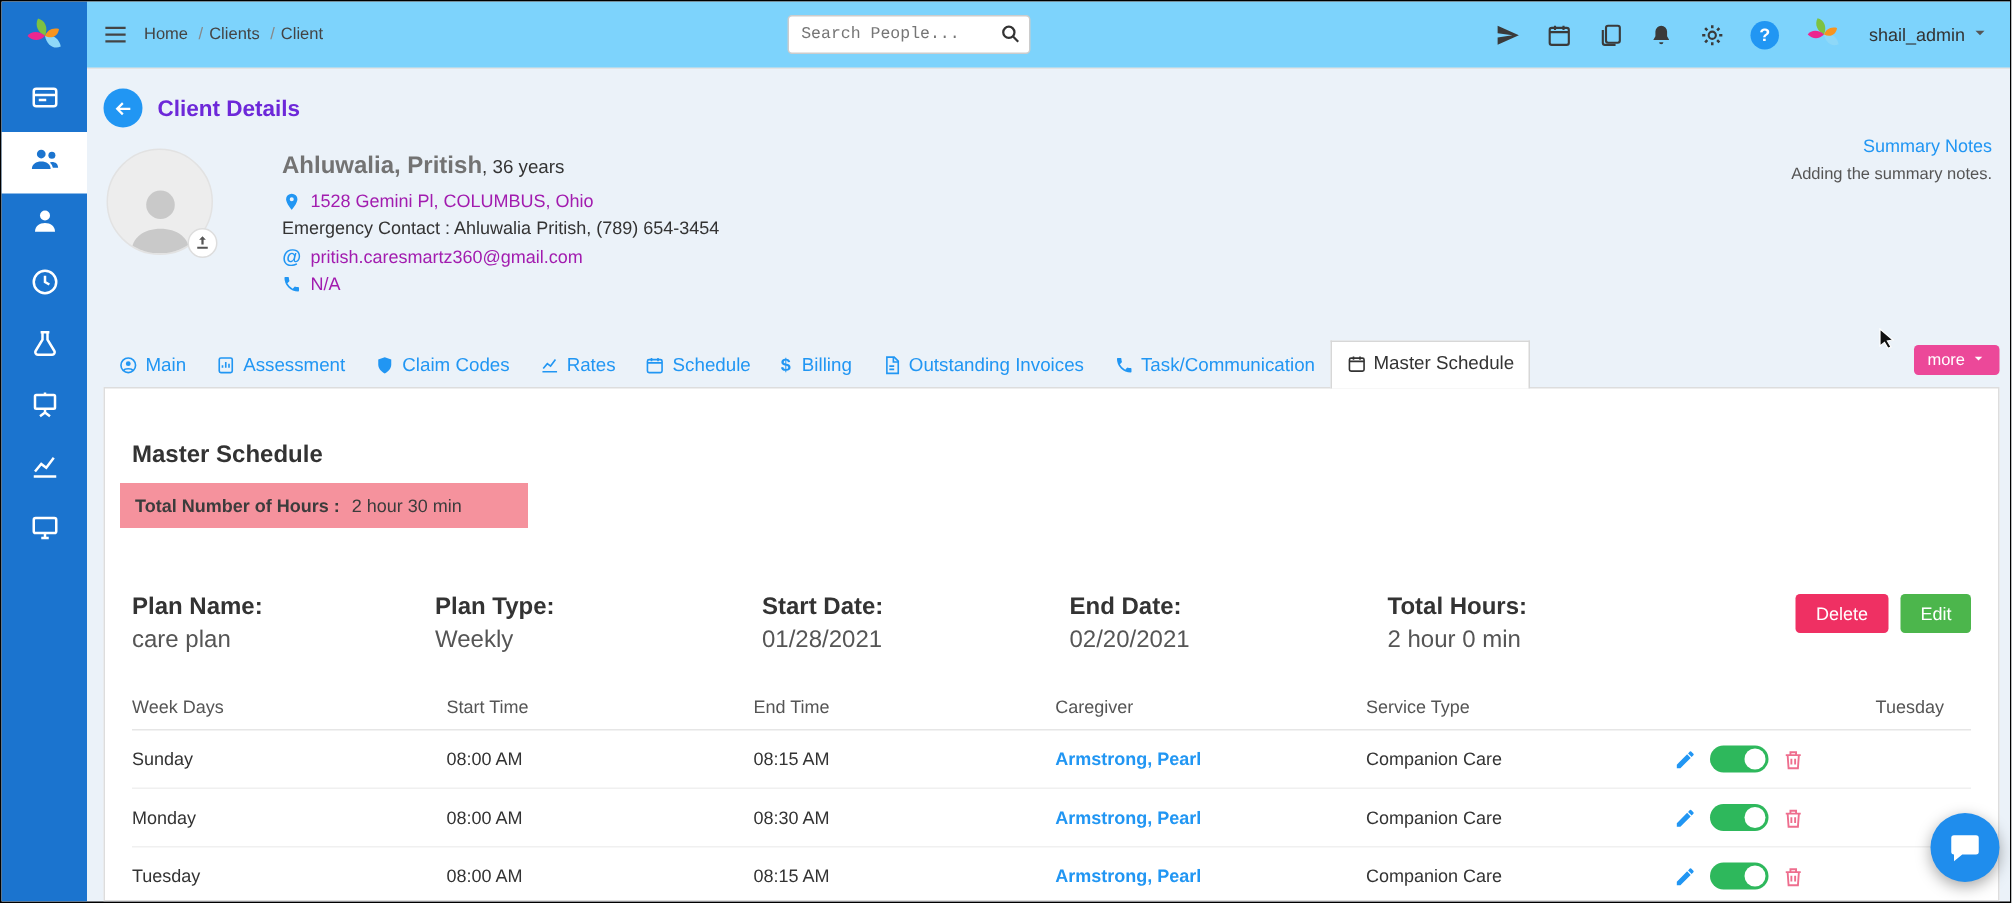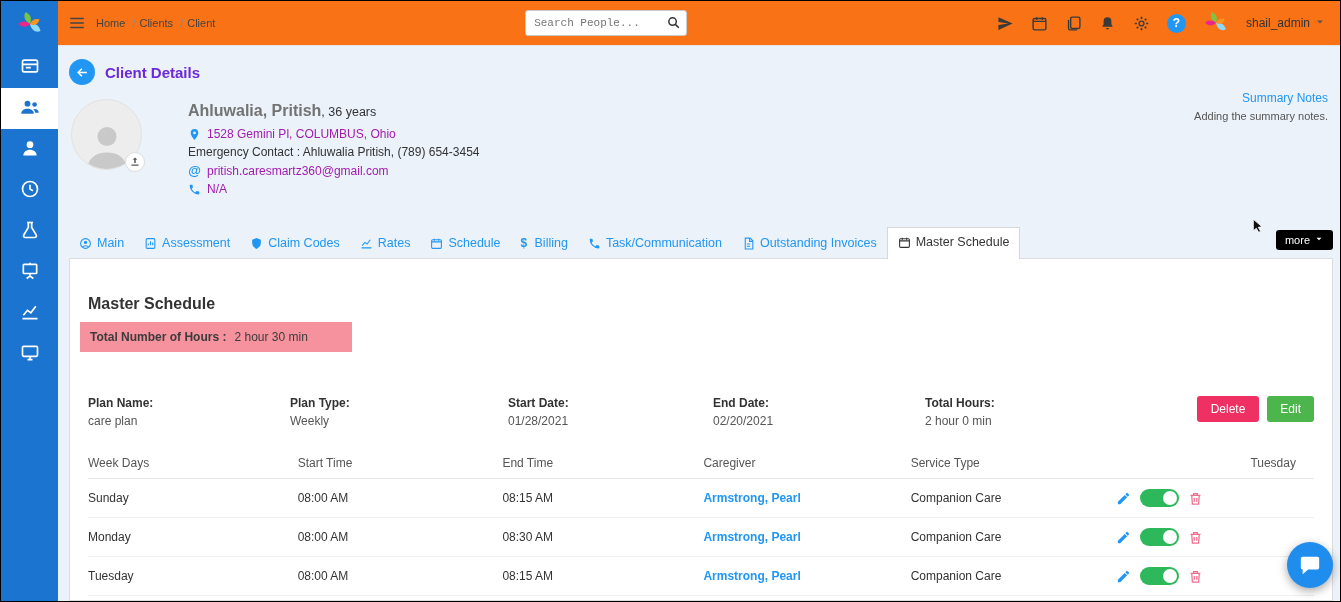--- a/index.html
+++ b/index.html
@@ -10,21 +10,21 @@
   .sidebar { width:57px; background:#1b74cf; display:flex; flex-direction:column; align-items:stretch; flex-shrink:0; z-index:5; }
   .side-logo { height:46px; display:flex; align-items:center; justify-content:center; }
   .side-item { height:41px; display:flex; align-items:center; justify-content:center; color:#fff; cursor:pointer; }
   .side-item.active { background:#fff; color:#1b74cf; }
   .side-item svg { width:20px; height:20px; }
 
   
   .main { flex:1; display:flex; flex-direction:column; min-width:0; }
 
   
-  .topbar { height:45px; background:#f97316; border-bottom:1px solid #e4e4e4; display:flex; align-items:center; padding:0 14px 0 10px; flex-shrink:0; }
+  .topbar { height:45px; background:#7dd3fc; border-bottom:1px solid #e4e4e4; display:flex; align-items:center; padding:0 14px 0 10px; flex-shrink:0; }
   .hamburger { width:18px; height:18px; color:#444; margin-right:10px; cursor:pointer; }
   .hamburger svg { width:18px; height:18px; }
   .breadcrumb { font-size:11px; color:#444; display:flex; gap:4px; }
   .crumb { cursor:pointer; }
   .crumb:not(:last-child)::after { content:" /"; color:#888; margin-left:4px; }
   .search-zone { flex:1; display:flex; justify-content:center; }
   .search-box { position:relative; width:162px; }
   .search-box input { width:100%; height:26px; border:1px solid #ccc; border-radius:3px; font-size:11px; padding:0 26px 0 8px; color:#333; outline:none; font-family:Liberation Mono, monospace; }
   .search-btn { position:absolute; right:6px; top:5px; width:15px; height:15px; color:#333; cursor:pointer; }
   .search-btn svg { width:15px; height:15px; }
@@ -65,33 +65,33 @@
   .blue-link { color:#a21caf; text-decoration:none; cursor:pointer; }
   .at-glyph { color:#2196f3; font-size:13px; font-weight:bold; width:13px; text-align:center; }
 
   
   .tabs-row { display:flex; align-items:flex-end; margin:27px 7px 0 11px; position:relative; }
   .tab { display:flex; align-items:center; gap:5px; padding:7px 10px 8px; font-size:12.5px; color:#2196f3; cursor:pointer; white-space:nowrap; }
   .tab .t-ic { width:13px; height:13px; display:flex; }
   .tab .t-ic svg { width:13px; height:13px; }
   .tab .dollar { font-weight:bold; font-size:12px; width:9px; }
   .tab.active { background:#fff; border:1px solid #d7d7d7; border-bottom:none; color:#333; margin-bottom:-1px; padding-bottom:10px; z-index:3; }
-  .more-btn { position:absolute; right:0; bottom:8px; background:#000000; color:#fff; font-size:11px; border:none; border-radius:3px; padding:4px 9px; display:flex; gap:4px; cursor:pointer; font-family:"Liberation Sans", sans-serif; }
+  .more-btn { position:absolute; right:0; bottom:8px; background:#ec4899; color:#fff; font-size:11px; border:none; border-radius:3px; padding:4px 9px; display:flex; gap:4px; cursor:pointer; font-family:"Liberation Sans", sans-serif; }
   .more-btn svg { width:10px; height:10px; }
 
   
   .panel { flex:1; background:#fff; border:1px solid #ddd; margin:0 7px 0 11px; padding:0 18px; position:relative; overflow:hidden; }
   .ms-head { display:flex; align-items:center; gap:15px; margin-top:36px; }
   .ms-title { font-size:16px; font-weight:bold; color:#333; }
   .btn-green { background:#4cb64c; color:#fff; border:none; border-radius:3px; font-size:12px; padding:6px 13px; cursor:pointer; font-family:"Liberation Sans", sans-serif; }
   .hours-banner { margin:9px 0 0 -8px; width:272px; background:#f5929d; padding:8px 10px; font-size:12px; color:#3c3c3c; display:flex; align-items:center; }
   .hours-banner b { font-weight:bold; margin-right:8px; }
 
   .plan-row { display:flex; margin-top:44px; align-items:flex-start; }
-  .pcol { font-size:12px; color:#333; }
+  .pcol { font-size:16px; color:#333; }
   .pcol .plabel { font-weight:bold; margin-bottom:4px; }
   .pcol .pval { color:#555; }
   .pc1{width:202px;} .pc2{width:218px;} .pc3{width:205px;} .pc4{width:212px;} .pc5{width:200px;}
   .plan-btns { margin-left:auto; display:flex; gap:8px; }
   .btn-pink { background:#ef3063; color:#fff; border:none; border-radius:3px; font-size:12px; padding:6px 14px; cursor:pointer; font-family:"Liberation Sans", sans-serif; }
 
   
   .sched-table { margin-top:20px; }
   .thead, .trow { display:flex; align-items:center; }
   .thead { border-bottom:1px solid #e6e6e6; padding:8px 0; font-size:12px; color:#555; }
@@ -342,34 +342,34 @@
               </svg>
             </span>
           <span>Schedule</span>
         </div>
         <div class="tab">
           <span class="dollar">$</span>
           <span>Billing</span>
         </div>
         <div class="tab">
           <span class="t-ic">
-              <svg viewBox="0 0 24 24" fill="currentColor">
-                <path d="M6.6 10.8a15 15 0 0 0 6.6 6.6l2.2-2.2a1 1 0 0 1 1-.25 11 11 0 0 0 3.5.56 1 1 0 0 1 1 1V20a1 1 0 0 1-1 1A17 17 0 0 1 3 4a1 1 0 0 1 1-1h3.5a1 1 0 0 1 1 1 11 11 0 0 0 .56 3.5 1 1 0 0 1-.25 1z"></path>
-              </svg>
-            </span>
-          <span>Task/Communication</span>
-        </div>
-        <div class="tab">
-          <span class="t-ic">
               <svg viewBox="0 0 24 24" fill="none" stroke="currentColor" stroke-width="2">
                 <path d="M6 2h9l5 5v15H6z"></path>
                 <path d="M14 2v6h6M9 13h6M9 17h6"></path>
               </svg>
             </span>
           <span>Outstanding Invoices</span>
+        </div>
+        <div class="tab">
+          <span class="t-ic">
+              <svg viewBox="0 0 24 24" fill="currentColor">
+                <path d="M6.6 10.8a15 15 0 0 0 6.6 6.6l2.2-2.2a1 1 0 0 1 1-.25 11 11 0 0 0 3.5.56 1 1 0 0 1 1 1V20a1 1 0 0 1-1 1A17 17 0 0 1 3 4a1 1 0 0 1 1-1h3.5a1 1 0 0 1 1 1 11 11 0 0 0 .56 3.5 1 1 0 0 1-.25 1z"></path>
+              </svg>
+            </span>
+          <span>Task/Communication</span>
         </div>
         <div class="tab active">
           <span class="t-ic">
               <svg viewBox="0 0 24 24" fill="none" stroke="currentColor" stroke-width="2">
                 <rect x="3" y="5" width="18" height="16" rx="2"></rect>
                 <path d="M3 9h18M8 3v4M16 3v4"></path>
               </svg>
             </span>
           <span>Master Schedule</span>
         </div>

